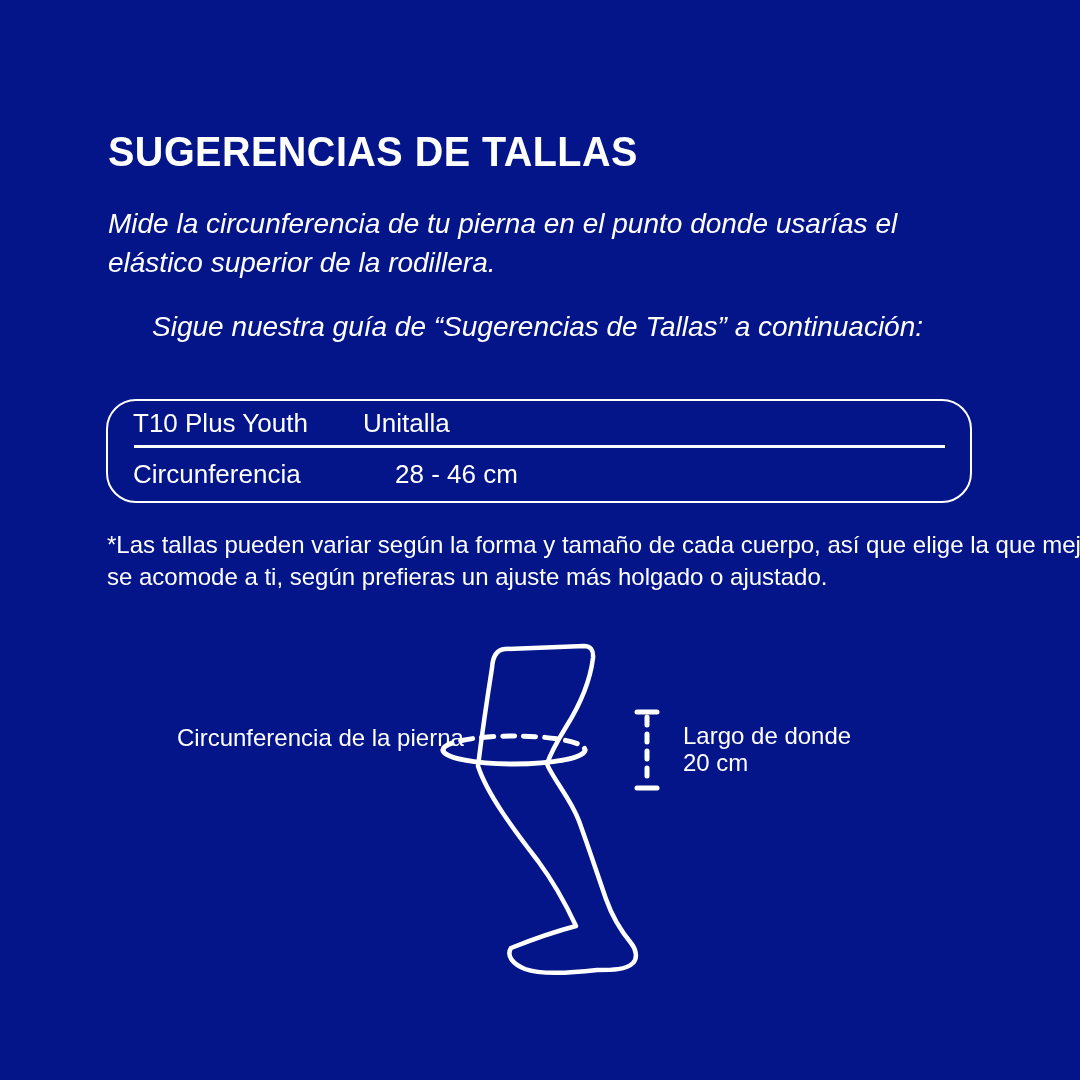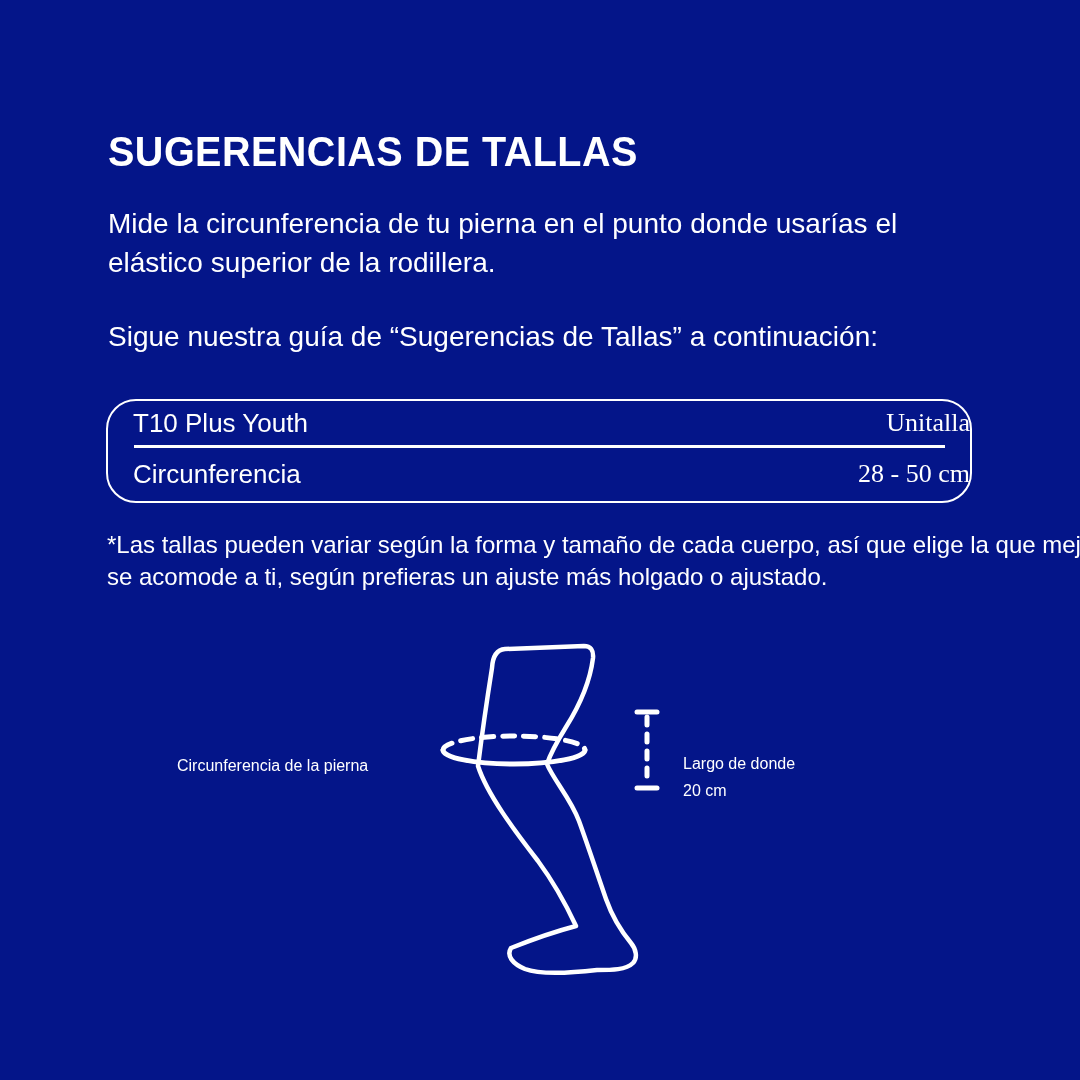--- a/index.html
+++ b/index.html
@@ -20,52 +20,53 @@
   .title{
     position:absolute;left:108px;top:101px;
     font-size:43px;font-weight:bold;letter-spacing:.5px;
     line-height:1;white-space:nowrap;
     transform:scaleX(.92);transform-origin:left top;
   }
   .body-text{
     position:absolute;left:108px;
     font-size:28px;line-height:39px;font-weight:400;
     white-space:nowrap;
+    font-style:italic;
   }
   .intro{top:204px;}
-  .guide{top:317px;}
+  .guide{top:307px;margin-left:44px;}
 
   .size-table{
     position:absolute;left:106px;top:399px;
     width:866px;height:104px;
     border:2.5px solid var(--fg);
     border-radius:30px;
     box-sizing:border-box;
     display:flex;flex-direction:column;
   }
   .size-table .row{
     display:flex;align-items:center;
     font-size:26px;line-height:1;
   }
   .size-table .row.head{height:44px;flex:none;}
-  .size-table .row.data{flex:1;}
+  .size-table .row.data{flex:1;gap:32px;}
   .size-table .col-label{width:230px;padding-left:25px;flex:none;text-align:left;}
-  .size-table .col-value{flex:1;text-align:right;font-family:Liberation Serif, serif;}
+  .size-table .col-value{flex:1;text-align:left;}
   .size-table .divider{
     height:2.5px;background:var(--fg);flex:none;
     margin-left:26px;width:811px;border:none;
   }
 
   .footnote{
     position:absolute;left:107px;top:529px;
     font-size:24px;line-height:32px;white-space:nowrap;
   }
 
   .diagram-label{
-    position:absolute;font-size:16px;line-height:27px;white-space:nowrap;margin-top:28px;
+    position:absolute;font-size:24px;line-height:27px;white-space:nowrap;
   }
   .label-left{left:177px;top:724px;}
   .label-right{left:683px;top:722px;}
 
   svg.illustration{position:absolute;left:0;top:0;width:1080px;height:1080px;}
   svg .stroke{fill:none;stroke:var(--fg);stroke-linecap:round;stroke-linejoin:round;}
 </style>
 </head>
 <body>
 
@@ -81,21 +82,21 @@
   <div class="body-text guide">Sigue nuestra guía de “Sugerencias de Tallas” a continuación:</div>
 
   <div class="size-table">
     <div class="row head">
       <div class="col-label">T10 Plus Youth</div>
       <div class="col-value">Unitalla</div>
     </div>
     <div class="divider"></div>
     <div class="row data">
       <div class="col-label">Circunferencia</div>
-      <div class="col-value">28 - 50 cm</div>
+      <div class="col-value">28 - 46 cm</div>
     </div>
   </div>
 
   <div class="footnote">
     <div>*Las tallas pueden variar según la forma y tamaño de cada cuerpo, así que elige la que mejor</div>
     <div>se acomode a ti, según prefieras un ajuste más holgado o ajustado.</div>
   </div>
 
   <svg class="illustration" viewBox="0 0 1080 1080" aria-hidden="true">
 

